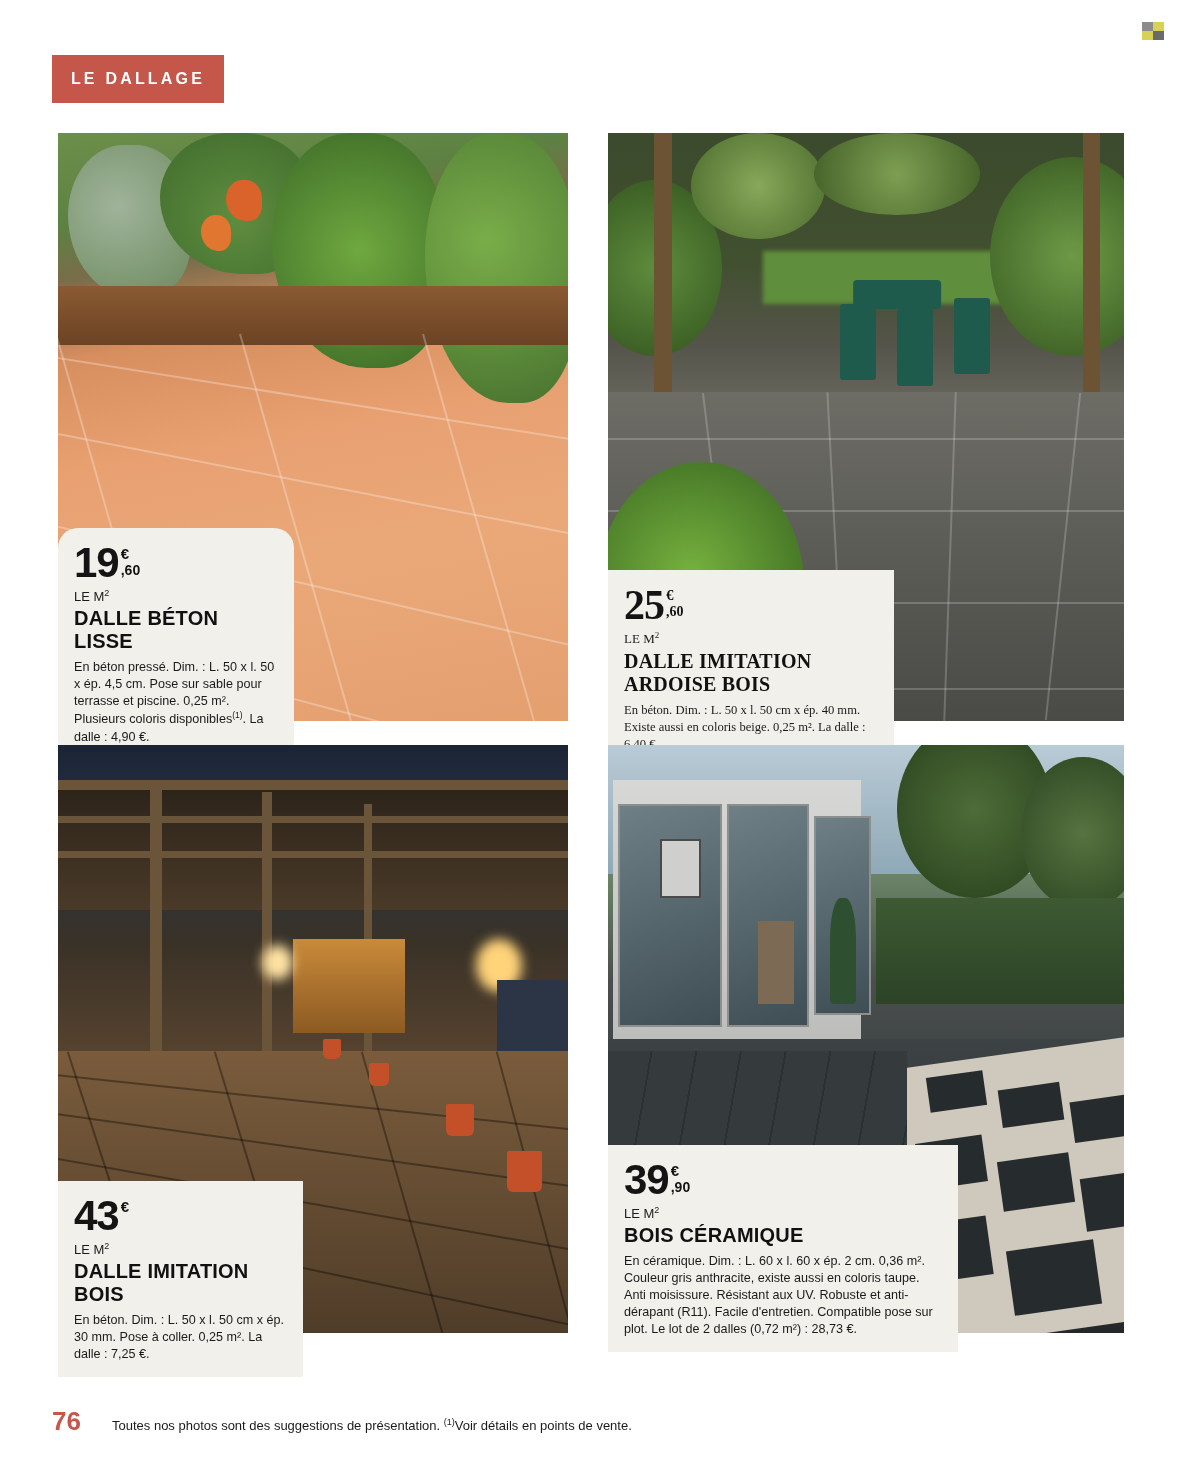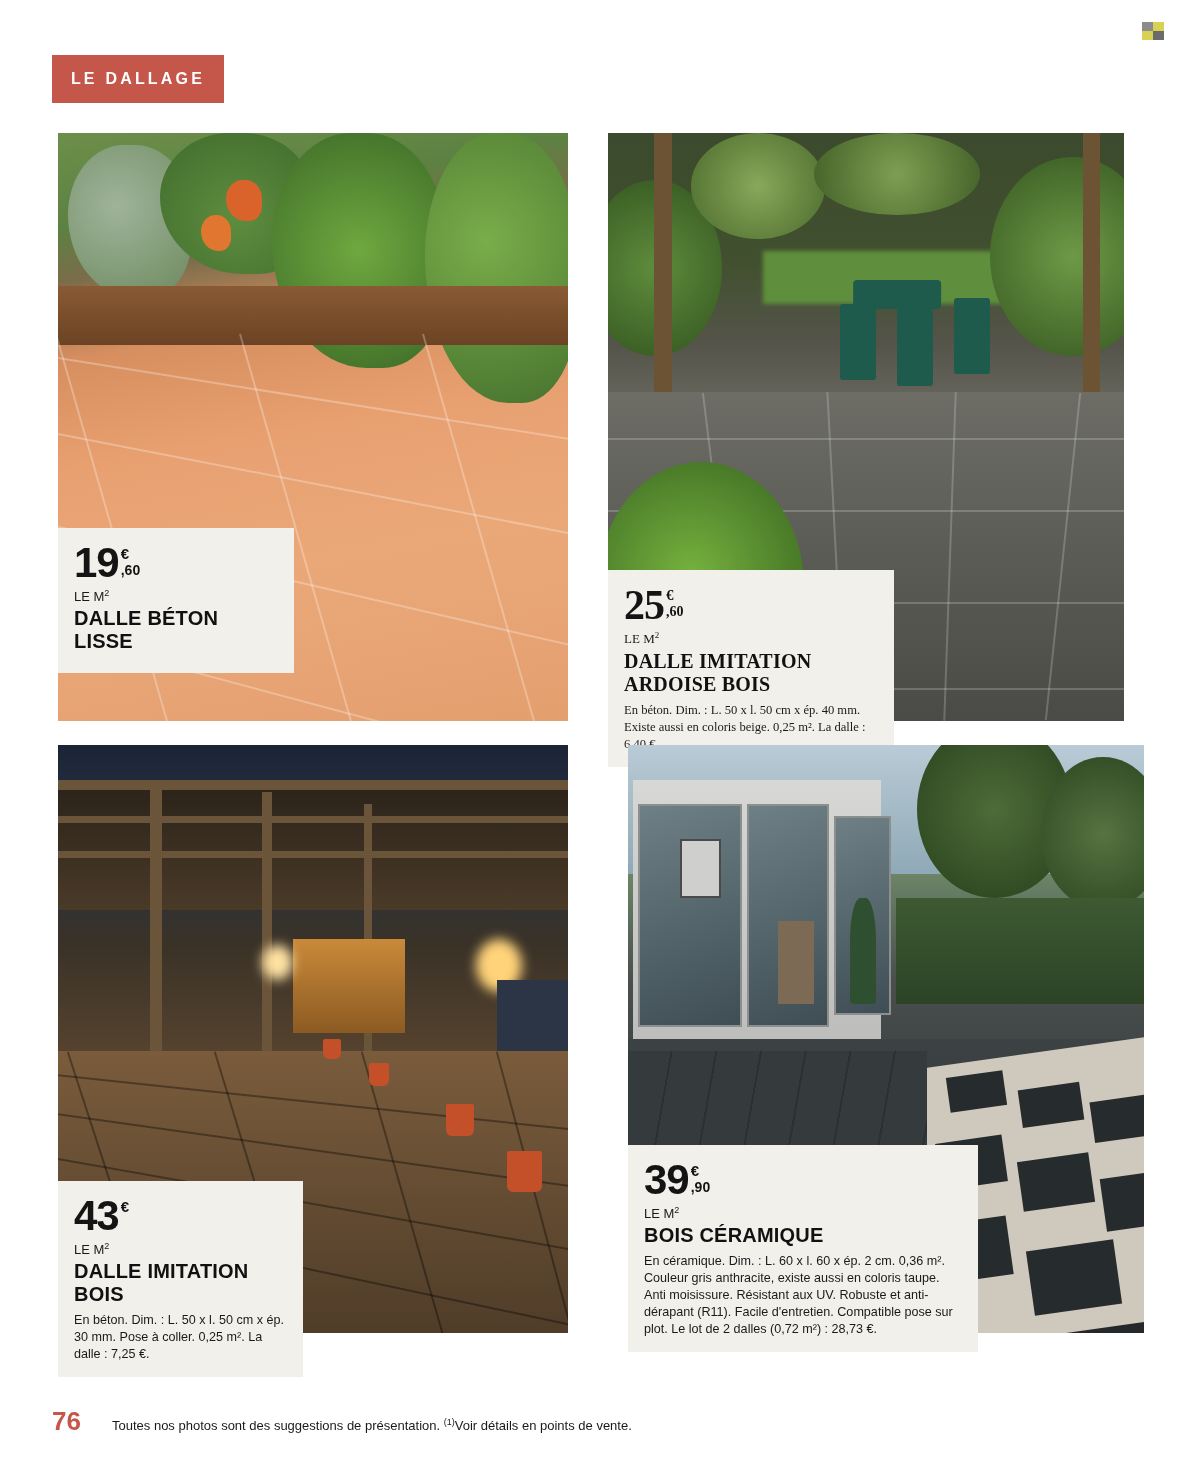--- a/index.html
+++ b/index.html
@@ -185,30 +185,31 @@
       <div class="tline" style="left:0;top:4%;width:130%;transform:rotate(9deg);"></div>
       <div class="tline" style="left:0;top:22%;width:130%;transform:rotate(11deg);"></div>
       <div class="tline" style="left:0;top:44%;width:130%;transform:rotate(13deg);"></div>
       <div class="tline" style="left:0;top:70%;width:130%;transform:rotate(15deg);"></div>
       <div class="tline" style="left:8%;top:0;width:80%;transform:rotate(74deg);"></div>
       <div class="tline" style="left:38%;top:0;width:80%;transform:rotate(74deg);"></div>
       <div class="tline" style="left:68%;top:0;width:80%;transform:rotate(74deg);"></div>
 
     </div>
   </div>
-  <div class="pricebox" style="left:0px; top:395px; width:236px;">
+  <div class="pricebox" style="left:0px; top:395px; width:236px;border-radius:20px;">
     <div class="price-row">
       <span class="price-int">19</span>
       <span class="price-sup">
         <span class="price-cur">€</span>
         <span class="price-dec">,60</span>
       </span>
     </div>
     <div class="unit"><span>LE M</span><sup>2</sup></div>
     <div class="pname">DALLE BÉTON LISSE</div>
+    <div class="pdesc"><span>En béton pressé. Dim. : L. 50 x l. 50 x ép. 4,5 cm. Pose sur sable pour terrasse et piscine. 0,25 m². Plusieurs coloris disponibles</span><sup>(1)</sup><span>. La dalle : 4,90 €.</span></div>
   </div>
 </div>
 
 <div class="product" style="left:608px; top:133px; width:516px; height:588px;">
   <div class="photo ph2">
     <div class="grass"></div>
     <div class="shrub" style="left:-4%;top:8%;width:26%;height:30%;background:radial-gradient(circle at 50% 50%,#5e8c3c,#33541f);"></div>
     <div class="shrub" style="left:74%;top:4%;width:32%;height:34%;background:radial-gradient(circle at 50% 50%,#6d9a46,#355620);"></div>
     <div class="shrub" style="left:16%;top:0%;width:26%;height:18%;background:radial-gradient(circle at 50% 50%,#88a85a,#4a6a2c);"></div>
     <div class="shrub" style="left:40%;top:0%;width:32%;height:14%;background:radial-gradient(circle at 50% 50%,#7d9f52,#425f27);"></div>
@@ -282,21 +283,21 @@
         <span class="price-cur">€</span>
         <span class="price-dec"></span>
       </span>
     </div>
     <div class="unit"><span>LE M</span><sup>2</sup></div>
     <div class="pname">DALLE IMITATION BOIS</div>
     <div class="pdesc">En béton. Dim. : L. 50 x l. 50 cm x ép. 30 mm. Pose à coller. 0,25 m². La dalle : 7,25 €.</div>
   </div>
 </div>
 
-<div class="product" style="left:608px; top:745px; width:516px; height:588px;margin-left:20px;">
+<div class="product" style="left:608px; top:745px; width:516px; height:588px;">
   <div class="photo ph4">
     <div class="skyband"></div>
     <div class="tree" style="left:56%;top:-4%;width:30%;height:30%;background:radial-gradient(circle at 50% 50%,#4d6c38,#27401c);"></div>
     <div class="tree" style="left:80%;top:2%;width:24%;height:26%;background:radial-gradient(circle at 50% 50%,#567340,#2b4420);"></div>
     <div style="position:absolute;left:52%;top:26%;width:50%;height:18%;background:linear-gradient(180deg,#3d5a33,#2c4326);"></div>
     <div class="house"></div>
     <div class="glass" style="left:2%;top:10%;width:20%;height:38%;"></div>
     <div class="glass" style="left:23%;top:10%;width:16%;height:38%;"></div>
     <div class="glass" style="left:40%;top:12%;width:11%;height:34%;"></div>
     <div style="position:absolute;left:29%;top:30%;width:7%;height:14%;background:#7c6a55;"></div>

